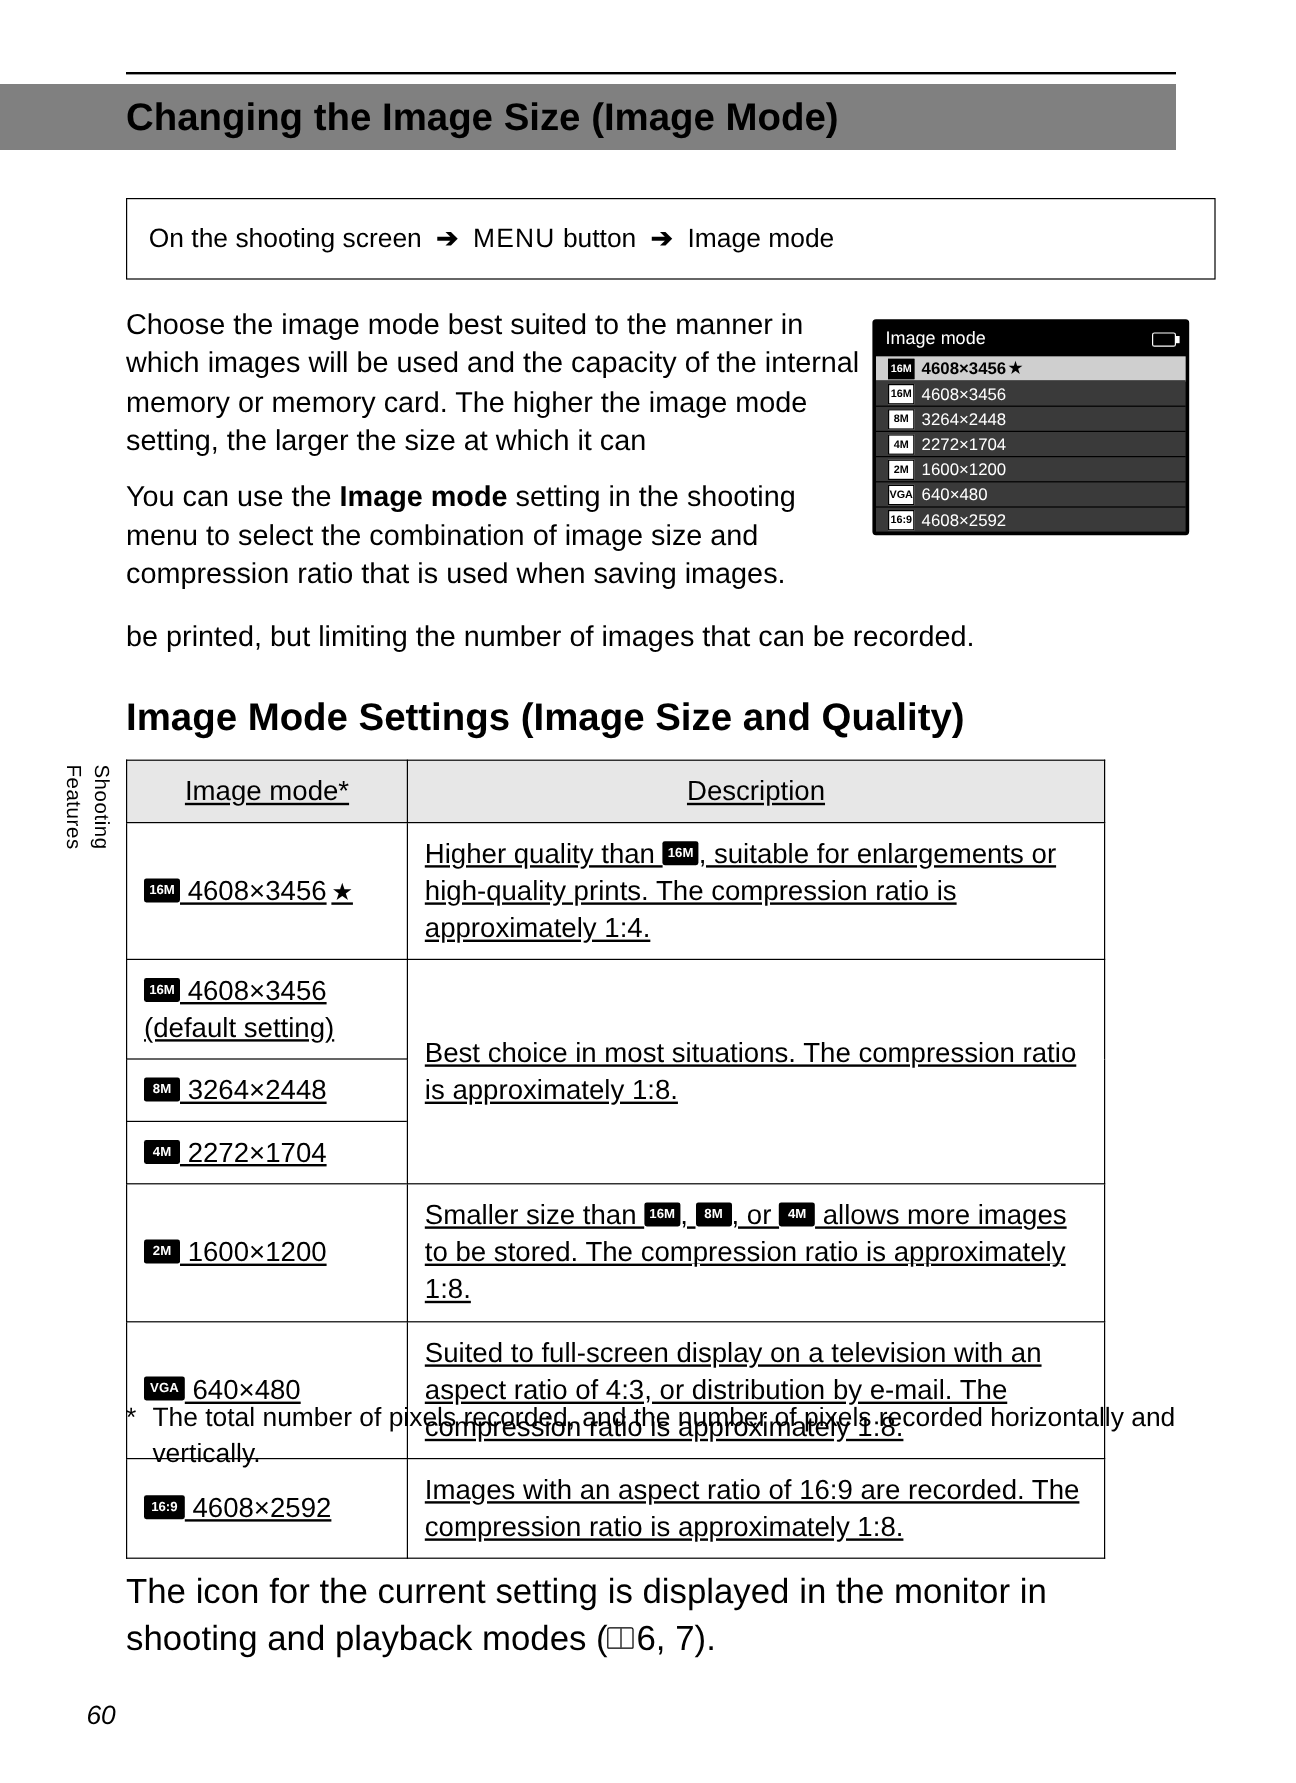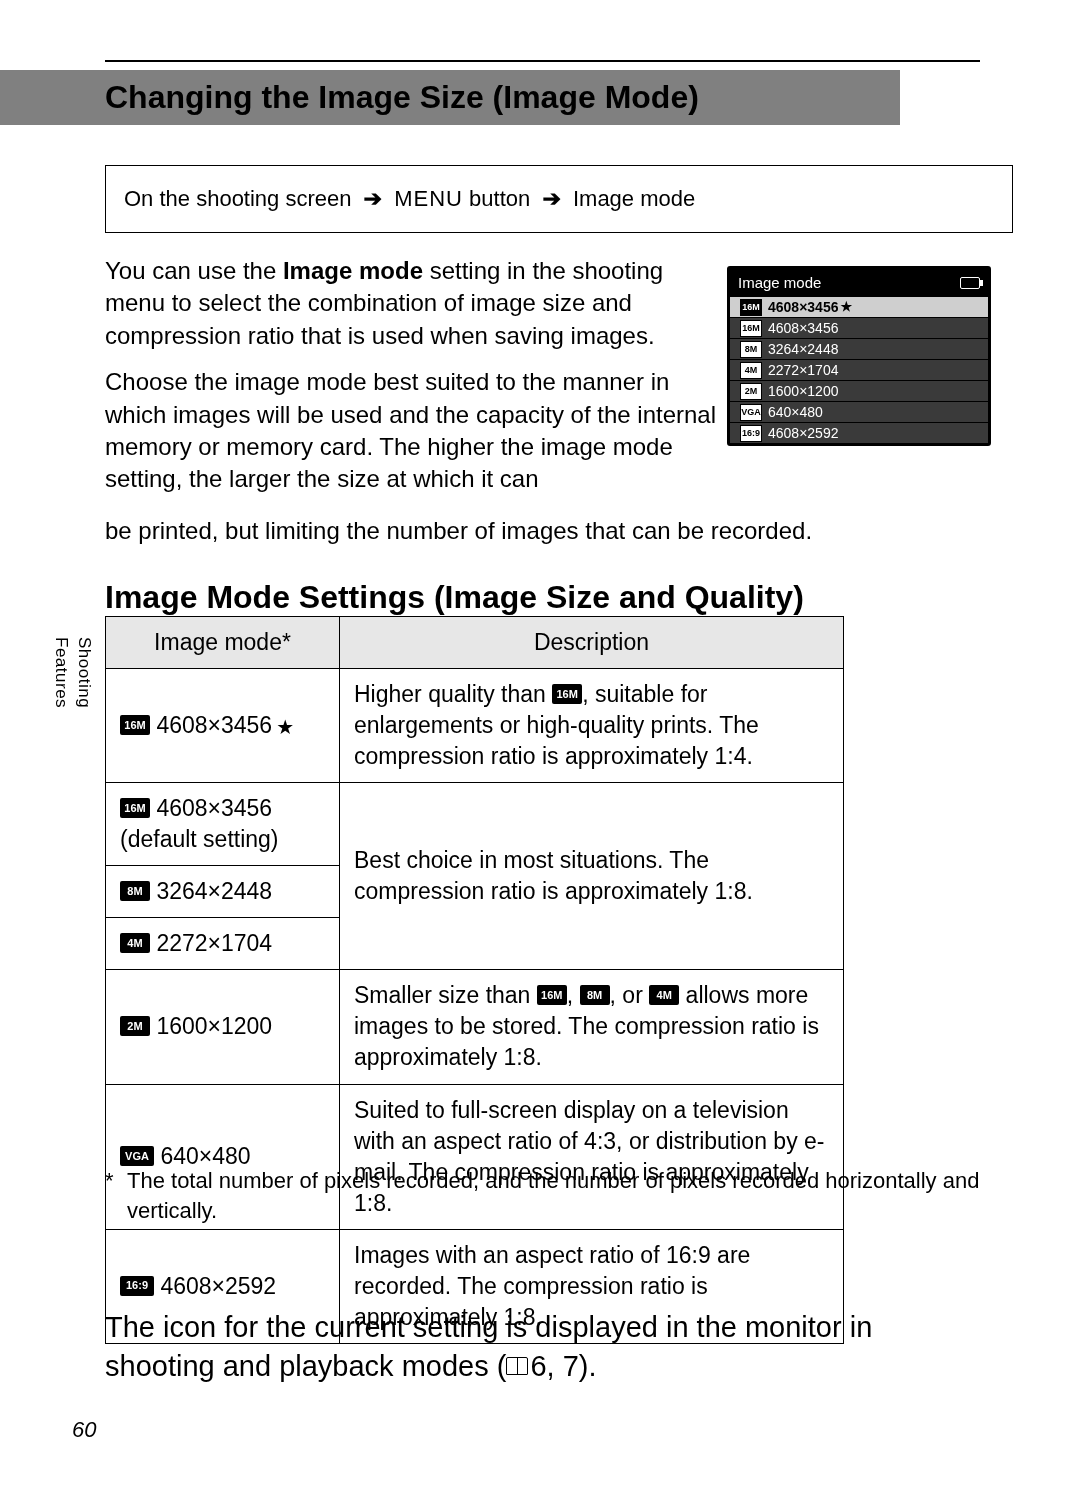--- a/index.html
+++ b/index.html
@@ -18,21 +18,21 @@
   }
   
   .top-rule{
     position:absolute;
     left:105px;top:60px;
     width:875px;height:2px;background:#000;
   }
   .title-bar{
     position:absolute;
     left:0;top:70px;
-    width:900px;height:55px;
+    width:980px;height:55px;
     background:#808080;
     display:flex;align-items:center;
   }
   .title-bar span{
     margin-left:105px;
     font-size:32px;
     font-weight:700;
     color:#000;
   }
   
@@ -105,24 +105,25 @@
   .side-tab{
     position:absolute;
     left:49px;top:637px;
     writing-mode:vertical-rl;
     font-size:17px;
     letter-spacing:0.5px;
   }
   
   .tbl{
     position:absolute;
-    left:105px;top:616px;
-    width:739px;
+    left:105px;top:633px;
+    width:816px;
     border-collapse:collapse;
     font-size:23px;
+    text-decoration:underline;
   }
   .tbl th,.tbl td{
     border:1.5px solid #000;
     padding:10px 14px;
     vertical-align:middle;
     text-align:left;
   }
   .tbl th{
     background:#e7e7e7;
     font-weight:400;
@@ -182,24 +183,24 @@
   <div class="crumb-box">
     <span>On the shooting screen</span>
     <span class="arrow">➔</span>
     <span class="menu">MENU</span>
     <span> button</span>
     <span class="arrow">➔</span>
     <span>Image mode</span>
   </div>
 
   <div class="body-text">
+    <p>Choose the image mode best suited to the manner in which images will be used and the capacity of the internal memory or memory card. The higher the image mode setting, the larger the size at which it can</p>
     <p>
       <span>You can use the </span><b>Image mode</b><span> setting in the shooting menu to select the combination of image size and compression ratio that is used when saving images.</span>
     </p>
-    <p>Choose the image mode best suited to the manner in which images will be used and the capacity of the internal memory or memory card. The higher the image mode setting, the larger the size at which it can</p>
   </div>
   <div class="body-wide">
     <span>be printed, but limiting the number of images that can be recorded.</span>
   </div>
 
   <div class="cam-menu">
     <div class="cam-title">
       <span>Image mode</span>
       <span class="batt"></span>
     </div>

